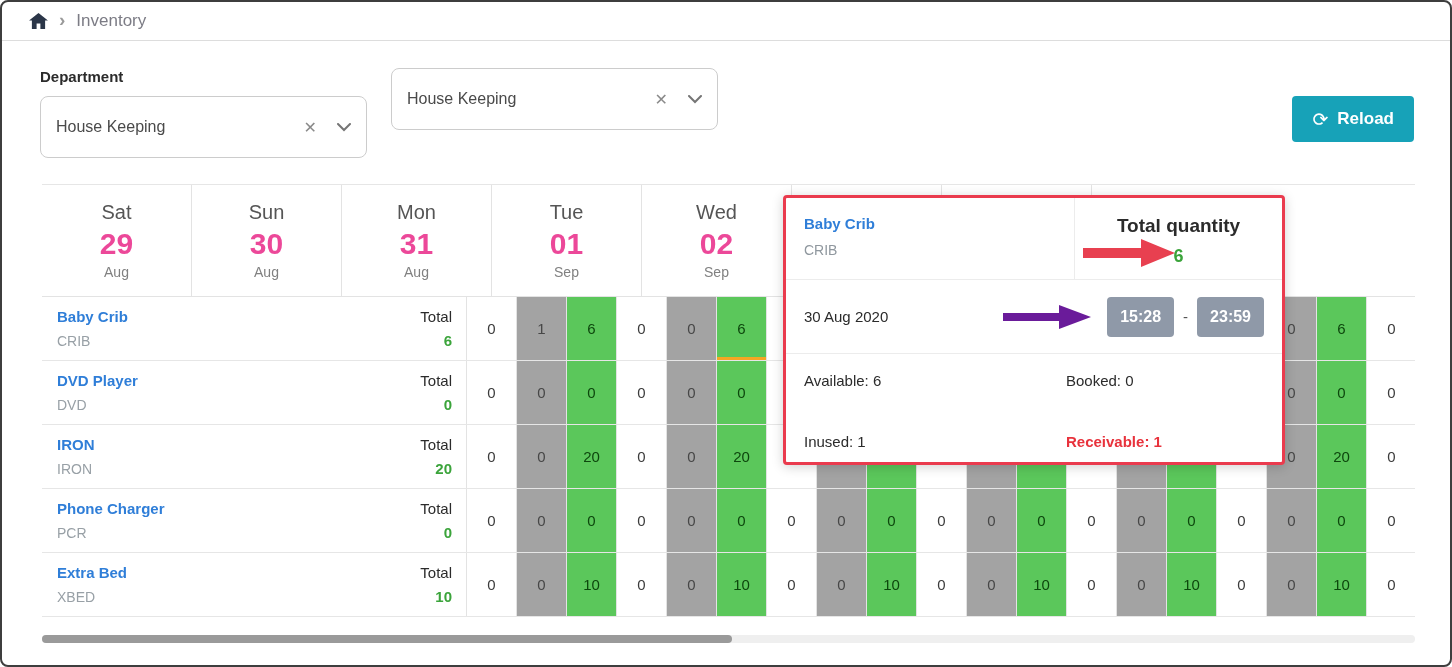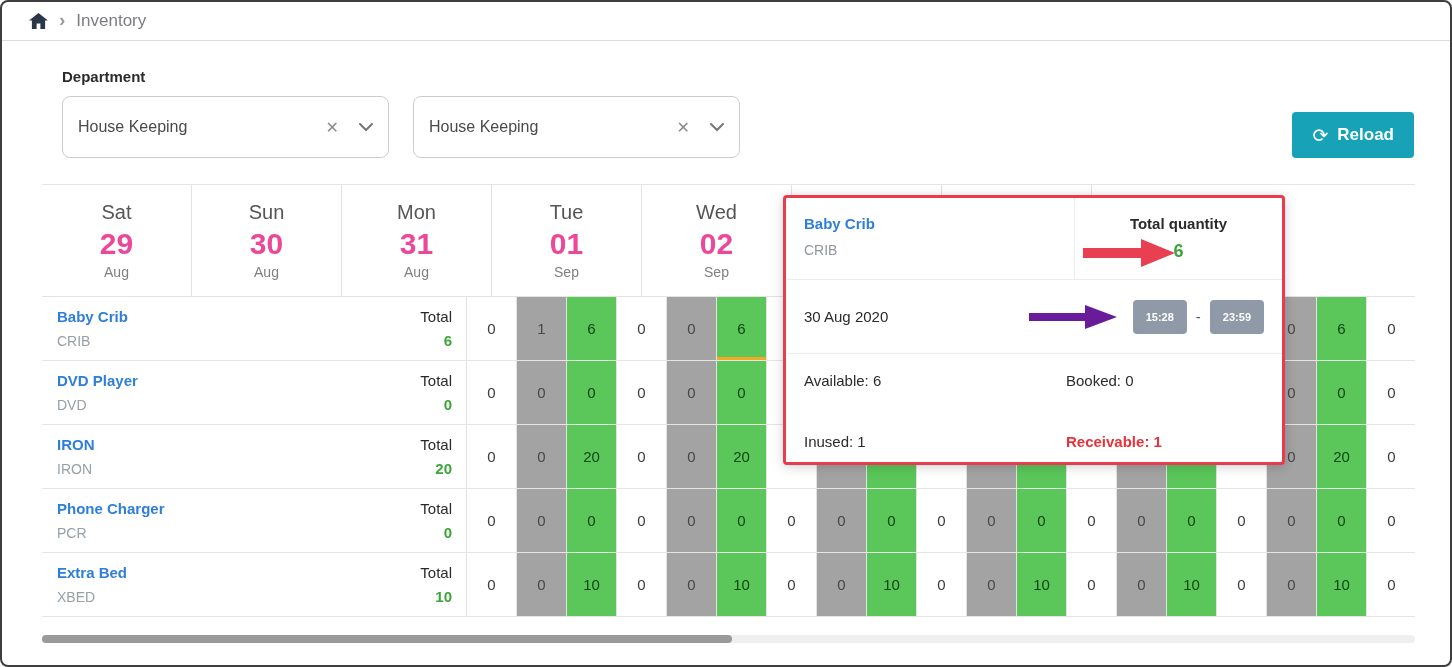--- a/index.html
+++ b/index.html
@@ -6,21 +6,21 @@
   html,body{width:1452px;height:667px;background:#fff;font-family:"Liberation Sans",sans-serif}
   .frame{position:relative;width:1452px;height:667px;border:2px solid #3e3e3e;border-radius:8px;overflow:hidden;background:#fff}
 
   
   .breadcrumb{display:flex;align-items:center;gap:11px;height:39px;padding:0 27px;border-bottom:1px solid #ddd}
   .home-btn{display:flex;align-items:center;cursor:pointer}
   .crumb-sep{color:#9a9a9a;font-size:19px;font-weight:700;line-height:1;margin-top:-3px}
   .crumb-current{color:#7c7c85;font-size:17px}
 
   
-  .filters{display:flex;align-items:flex-end;padding:27px 36px 0 60px}
+  .filters{display:flex;align-items:flex-start;padding:27px 36px 0 38px}
   .filter-group{width:327px;margin-right:24px}
   .filter-label{font-size:15px;font-weight:700;color:#2b2b2b;margin-bottom:10px;height:18px}
   .select-box{height:62px;border:1px solid #ccc;border-radius:8px;display:flex;align-items:center;padding:0 15px;font-size:16px;color:#4a4a4a;background:#fff;cursor:pointer}
   .select-value{flex:1}
   .clear-icon{color:#8a8a8a;font-size:16px;margin-right:20px;cursor:pointer}
   .chevron-icon{display:flex;align-items:center;cursor:pointer}
   .reload-btn{margin-left:auto;margin-top:28px;height:46px;padding:0 20px;background:#17a2b8;color:#fff;border:none;border-radius:4px;font-size:17px;font-weight:700;display:flex;align-items:center;gap:9px;cursor:pointer}
   .reload-glyph{font-size:19px;font-weight:400;line-height:1}
 
   
@@ -49,27 +49,27 @@
   .hscroll{margin:18px 35px 0 40px;height:8px;background:#efefef;border-radius:4px;position:relative;cursor:pointer}
   .hscroll-thumb{position:absolute;left:0;top:0;height:8px;width:690px;background:#9a9a9a;border-radius:4px;cursor:grab}
 
   
   .popup{position:absolute;left:741px;top:10px;width:502px;height:270px;background:#fff;border:3px solid #ea3b4e;border-radius:4px;z-index:5;box-shadow:0 2px 12px rgba(0,0,0,.18)}
   .pp-top{display:flex;height:82px;border-bottom:1px solid #ececec}
   .pp-item{flex:1;padding:17px 18px}
   .pp-name{color:#2f7ed8;font-size:15px;font-weight:700;text-decoration:none;cursor:pointer}
   .pp-code{color:#8f979e;font-size:14px;margin-top:9px}
   .pp-total{width:208px;border-left:1px solid #ececec;text-align:center;padding-top:17px;position:relative}
-  .pp-total-label{font-size:15px;font-weight:700;color:#2b2b2b}
+  .pp-total-label{font-size:19px;font-weight:700;color:#2b2b2b}
   .pp-total-value{font-size:18px;font-weight:700;color:#3ba43b;margin-top:9px}
   .red-arrow{position:absolute;left:8px;top:41px}
   .pp-mid{display:flex;align-items:center;height:74px;padding:0 18px;border-bottom:1px solid #ececec}
   .pp-date{font-size:15px;color:#2b2b2b}
   .purple-arrow{margin-left:auto;margin-right:16px;display:flex;align-items:center}
-  .time-badge{background:#8f99a8;color:#fff;font-size:11px;font-weight:700;border-radius:4px;padding:11px 13px;cursor:pointer}
+  .time-badge{background:#8f99a8;color:#fff;font-size:16px;font-weight:700;border-radius:4px;padding:11px 13px;cursor:pointer}
   .badge-sep{margin:0 9px;color:#555;font-size:15px}
   .pp-stats{padding:18px 18px 0;display:grid;grid-template-columns:262px auto;row-gap:44px;font-size:15px;color:#2b2b2b}
   .stat-receivable{color:#e8323c;font-weight:700}
 </style>
 </head>
 <body>
 
 <div class="frame">
 
   <div class="breadcrumb">

